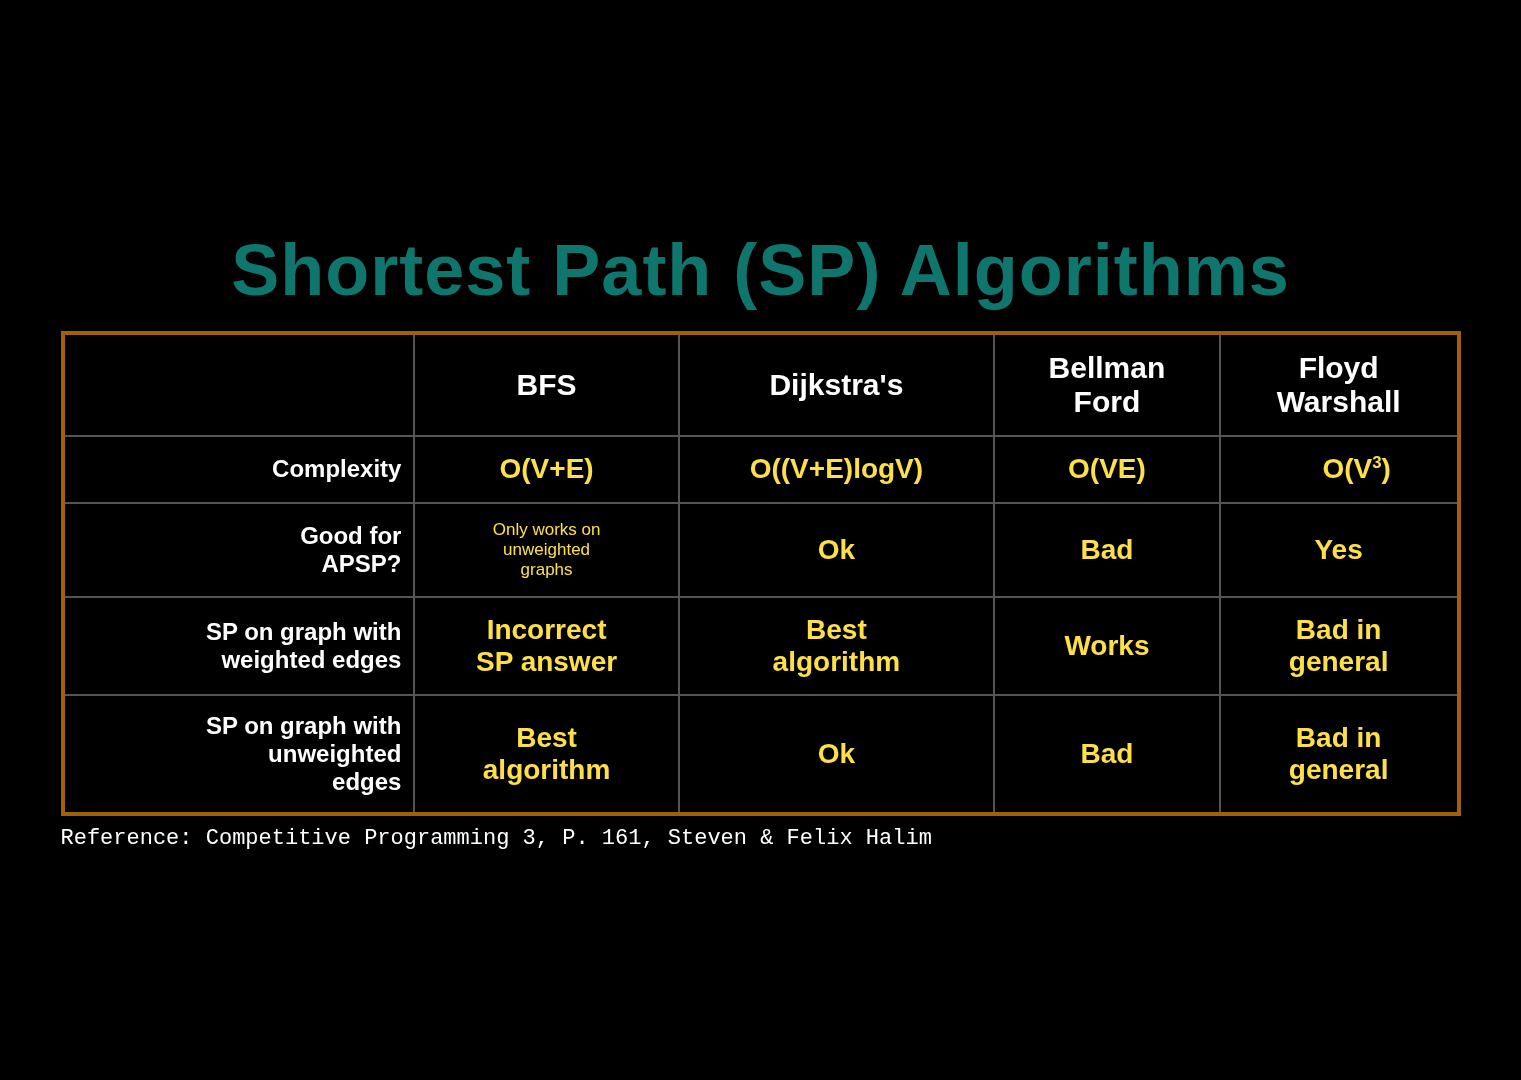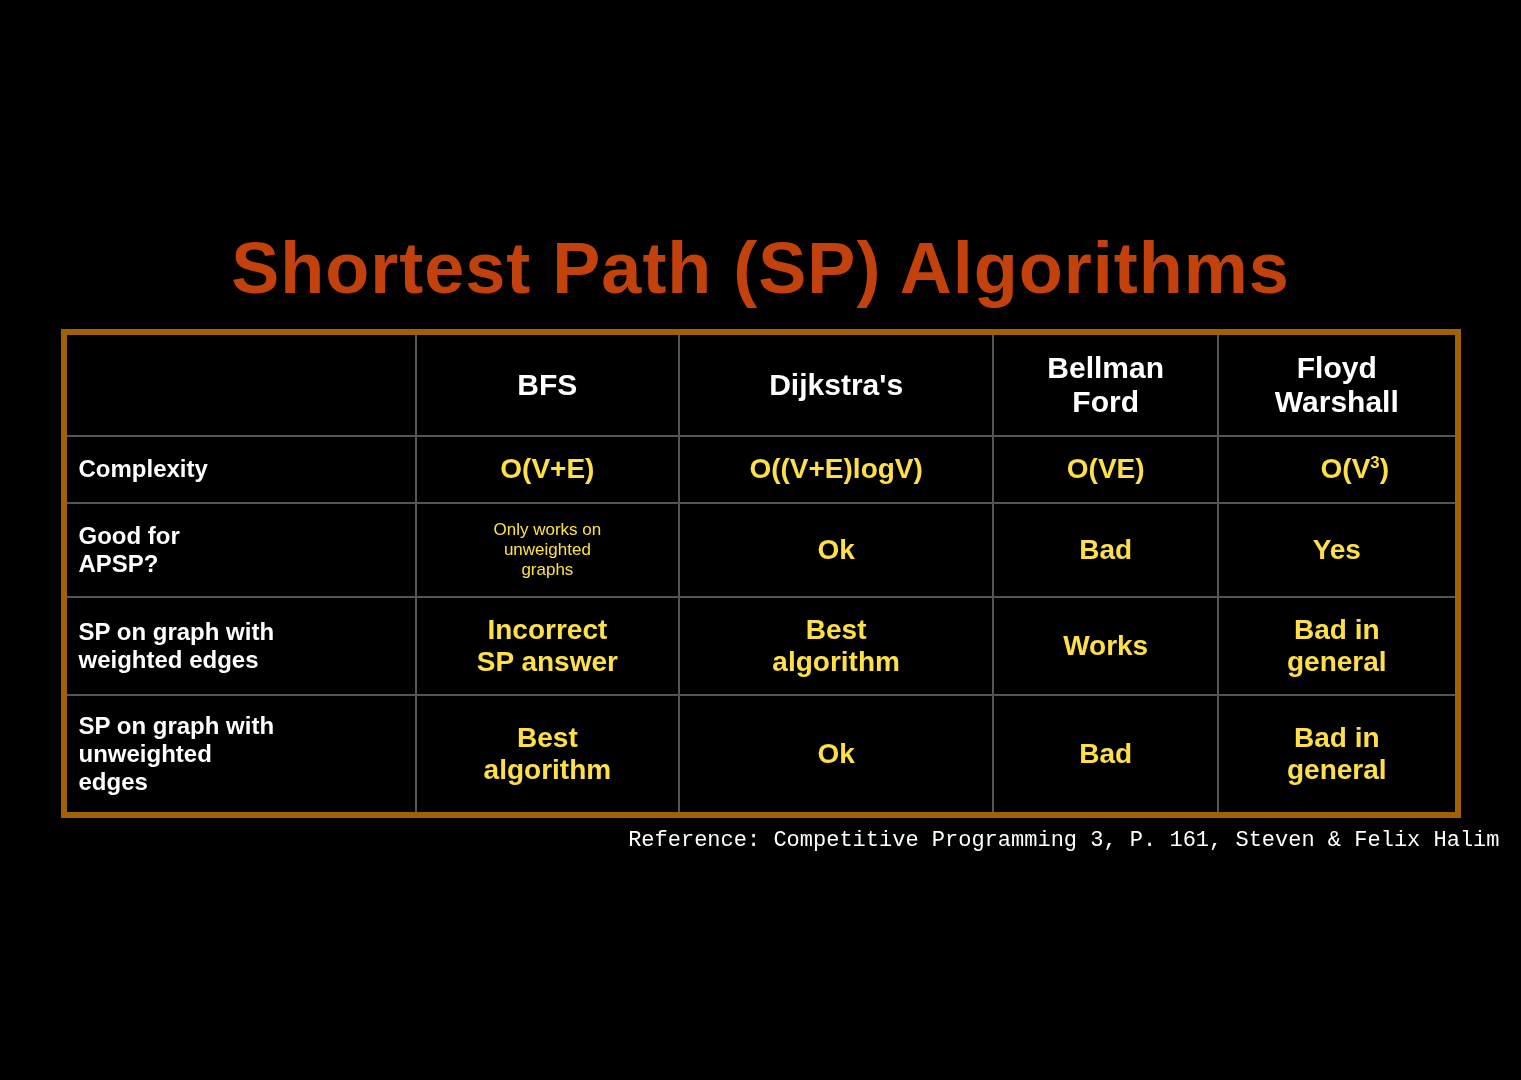--- a/index.html
+++ b/index.html
@@ -22,29 +22,29 @@
     }
 
     .page-container {
       width: 1400px;
     }
 
     .main-title {
       font-size: 72px;
       font-weight: bold;
       text-align: center;
-      color: #c2410c;
+      color: #0f766e;
       margin-bottom: 20px;
       letter-spacing: 1px;
     }
 
     table {
       width: 100%;
       border-collapse: collapse;
-      border: 6px solid #a16207;
+      border: 4px solid #a16207;
     }
 
     th, td {
       border: 2px solid #555;
       text-align: center;
       padding: 16px 12px;
       vertical-align: middle;
     }
 
     
@@ -57,21 +57,21 @@
 
     .header-row th:first-child {
       background-color: #000;
     }
 
     
     td.row-label {
       font-size: 24px;
       font-weight: bold;
       color: #fff;
-      text-align: left;
+      text-align: right;
     }
 
     
     td.data-cell {
       font-size: 28px;
       font-weight: bold;
       color: #fde047;
     }
 
     td.data-cell.normal-weight {
@@ -96,23 +96,22 @@
     .color-red {
       color: #ff6666;
       padding-left: 48px;
     }
 
     .reference {
       font-size: 22px;
       color: #fff;
       font-family: 'Courier New', monospace;
       margin-top: 10px;
-      text-align: right;
+      text-align: left;
       width: 100%;
-      margin-left: 39px;
     }
 
     sup {
       font-size: 0.6em;
     }
   </style>
 </head>
 <body>
 
 <div class="page-container">

